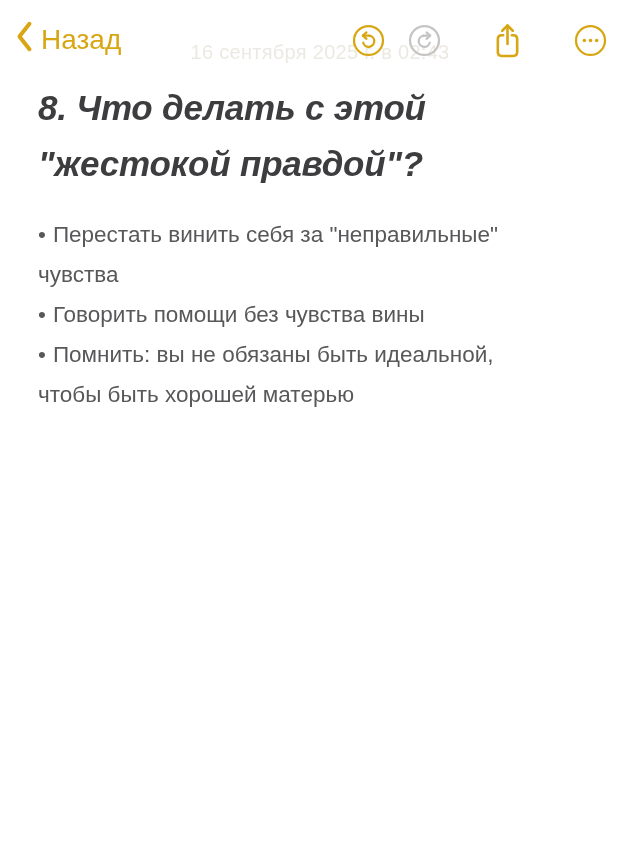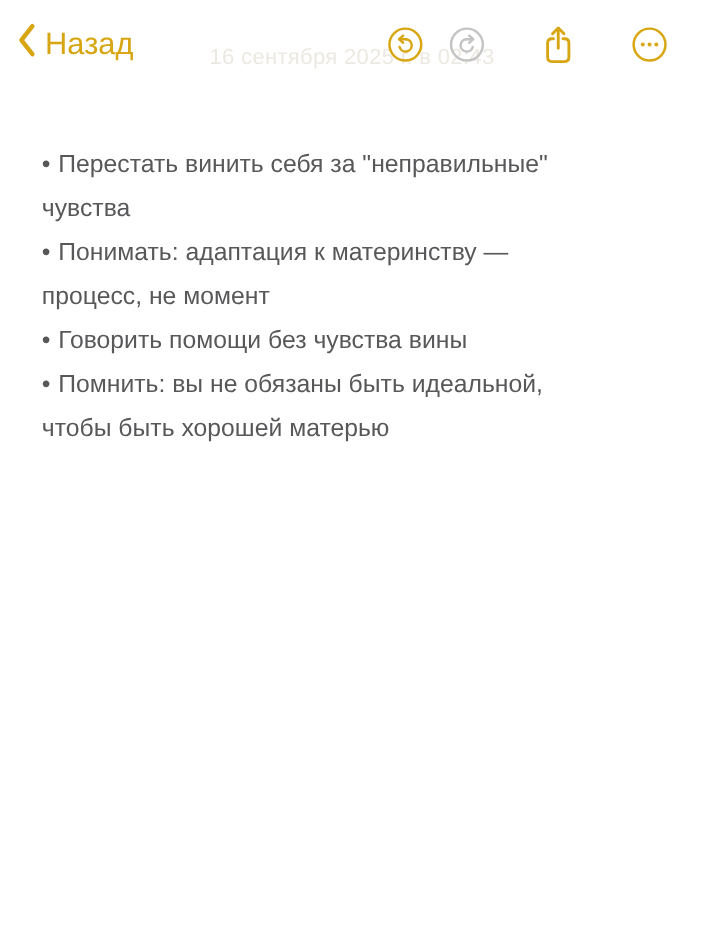--- a/index.html
+++ b/index.html
@@ -58,21 +58,21 @@
   .note-title{
     margin:0;
     font-size:35px;
     font-weight:700;
     font-style:italic;
     line-height:56px;
     color:var(--title-text);
     white-space:pre-wrap;
     letter-spacing:-0.2px;
   }
-  .bullet-list{margin-top:49px;}
+  .bullet-list{margin-top:23px;}
   .bullet-item{
     margin:0;
     font-size:22.5px;
     line-height:40px;
     color:var(--body-text);
     white-space:pre-wrap;
   }
   .bullet-glyph{margin-right:7px;}
 </style>
 </head>
@@ -132,28 +132,28 @@
             <circle cx="13.8" cy="22" r="2.4" fill="#D8A612"></circle>
             <circle cx="22" cy="22" r="2.4" fill="#D8A612"></circle>
             <circle cx="30.2" cy="22" r="2.4" fill="#D8A612"></circle>
           </svg>
         </span>
       </button>
     </div>
   </header>
 
   <main class="note-body">
+    <h1 class="note-title">8. Что делать с этой
+"жестокой правдой"?</h1>
 
     <div class="bullet-list">
 
         <p class="bullet-item"><span class="bullet-glyph">•</span><span>Перестать винить себя за "неправильные"
 чувства</span></p>
 
-        <p class="bullet-item"><span class="bullet-glyph">•</span><span>Понимать: адаптация к материнству —
-процесс, не момент</span></p>
 
 
         <p class="bullet-item"><span class="bullet-glyph">•</span><span>Говорить помощи без чувства вины</span></p>
 
         <p class="bullet-item"><span class="bullet-glyph">•</span><span>Помнить: вы не обязаны быть идеальной,
 чтобы быть хорошей матерью</span></p>
       </div>
   </main>
 
 </div>

